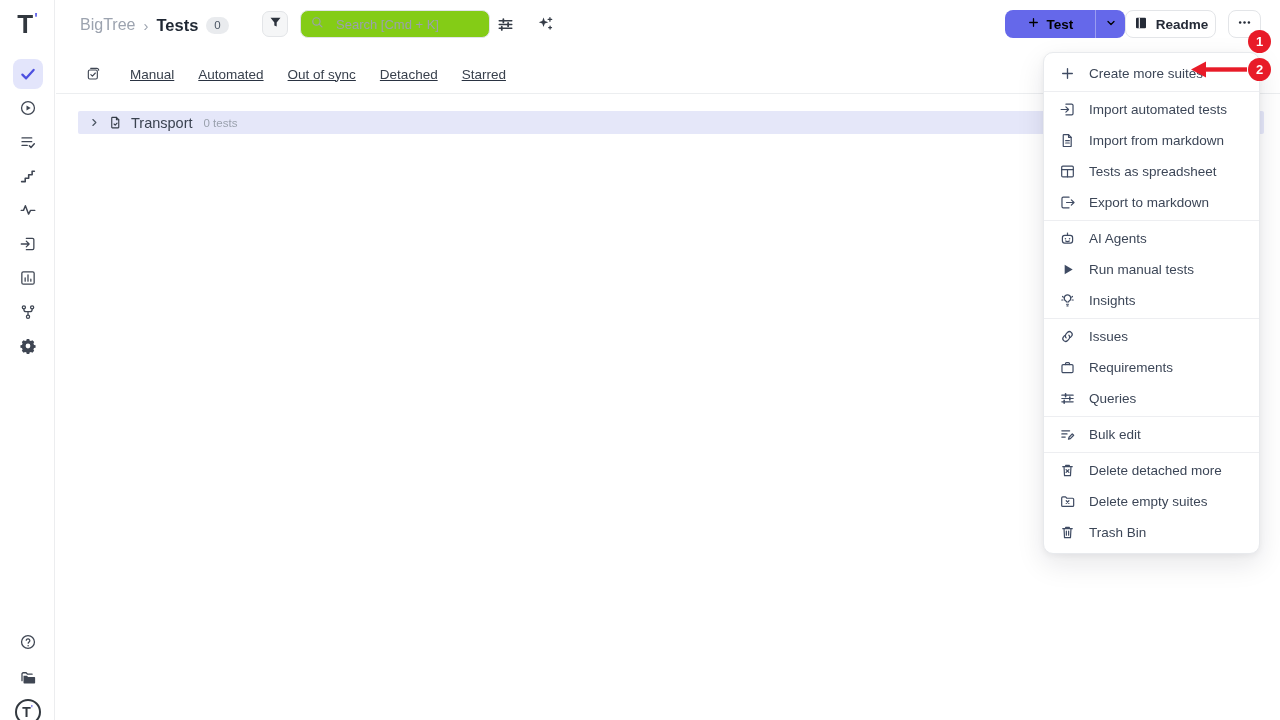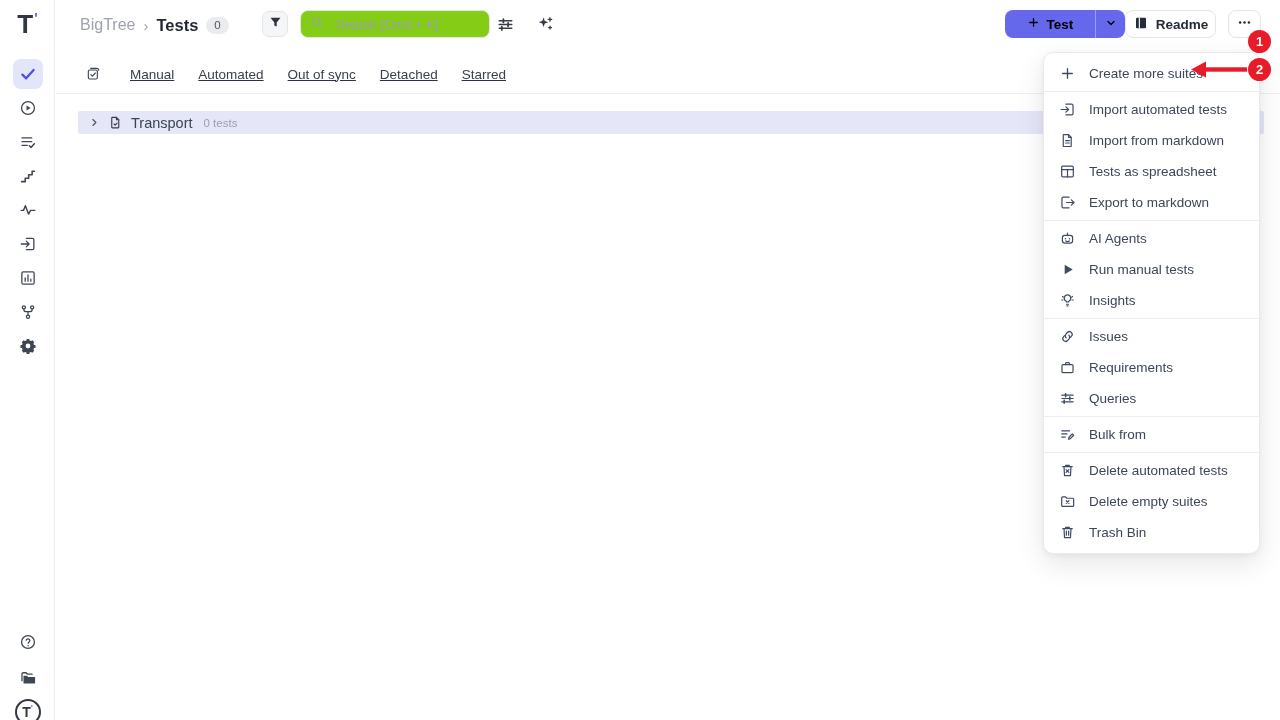--- a/index.html
+++ b/index.html
@@ -389,31 +389,31 @@
       <span>Queries</span>
     </div>
     <div class="menu-divider"></div>
     <div class="menu-item">
       <span class="icn">
         <svg viewBox="0 0 24 24" fill="none" stroke="currentColor" stroke-width="1.7" stroke-linecap="round" stroke-linejoin="round">
           <path d="M4 6.8h11M4 11.2h7.3M4 15.6h4.8"></path>
           <path d="M13.4 18.7l.8-2.8 4.5-4.7 2 1.9-4.6 4.8-2.7.8z"></path>
         </svg>
       </span>
-      <span>Bulk from</span>
+      <span>Bulk edit</span>
     </div>
     <div class="menu-divider"></div>
     <div class="menu-item">
       <span class="icn">
         <svg viewBox="0 0 24 24" fill="none" stroke="currentColor" stroke-width="1.7" stroke-linecap="round" stroke-linejoin="round">
           <path d="M5.3 6.6h13.4M9.4 6.6V4.9h5.2v1.7M7.1 6.6l.7 12.6h8.4l.7-12.6"></path>
           <path d="M10 10.7l4 4M14 10.7l-4 4"></path>
         </svg>
       </span>
-      <span>Delete automated tests</span>
+      <span>Delete detached more</span>
     </div>
     <div class="menu-item">
       <span class="icn">
         <svg viewBox="0 0 24 24" fill="none" stroke="currentColor" stroke-width="1.7" stroke-linecap="round" stroke-linejoin="round">
           <path d="M3.8 7A1.5 1.5 0 0 1 5.3 5.5h3.9l1.9 1.9h8.1a1.5 1.5 0 0 1 1.5 1.5v8.6a1.5 1.5 0 0 1-1.5 1.5H5.3a1.5 1.5 0 0 1-1.5-1.5z"></path>
           <path d="M10.2 10.9l3.8 3.8M14 10.9l-3.8 3.8"></path>
         </svg>
       </span>
       <span>Delete empty suites</span>
     </div>

